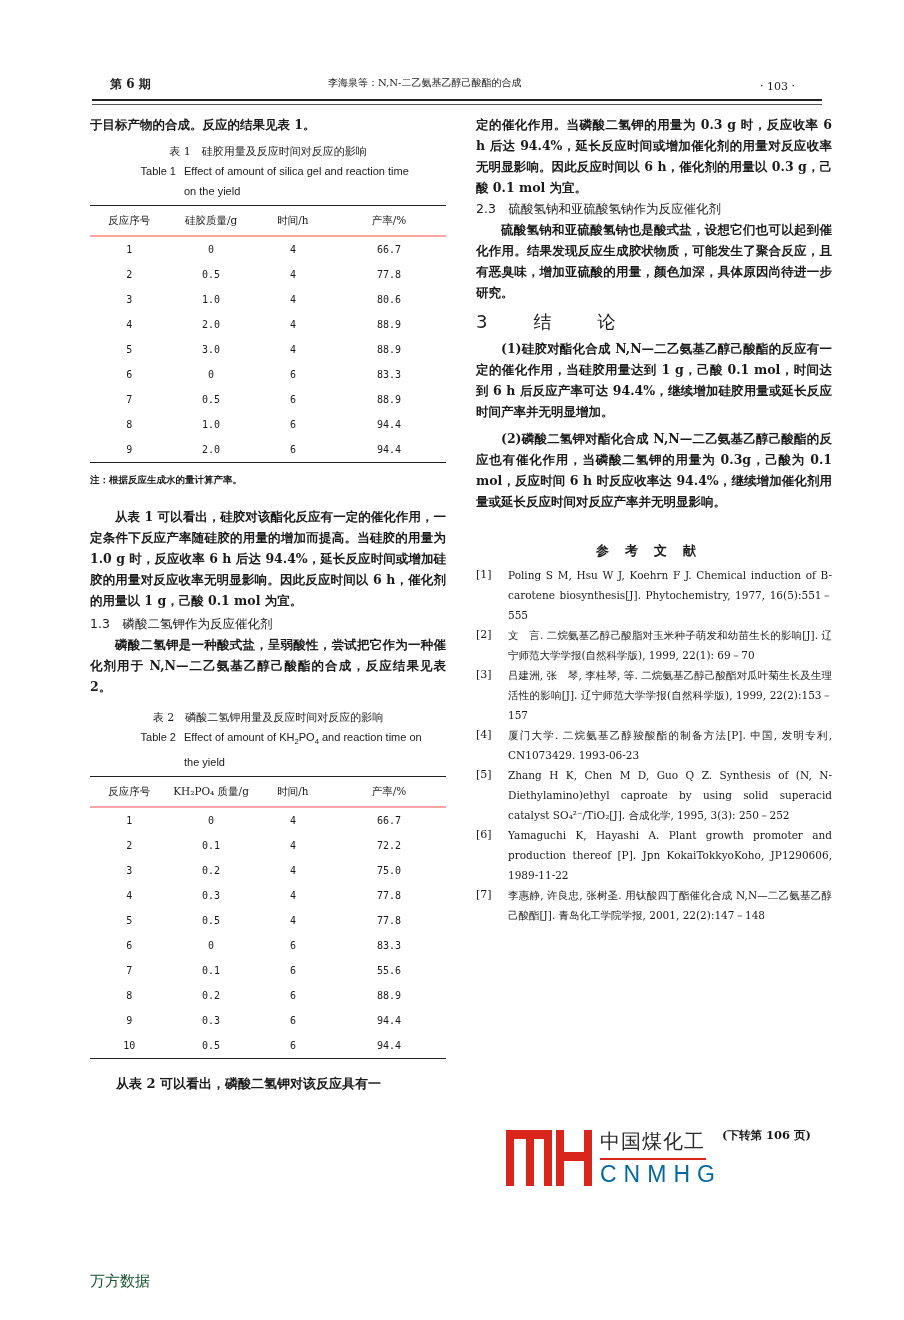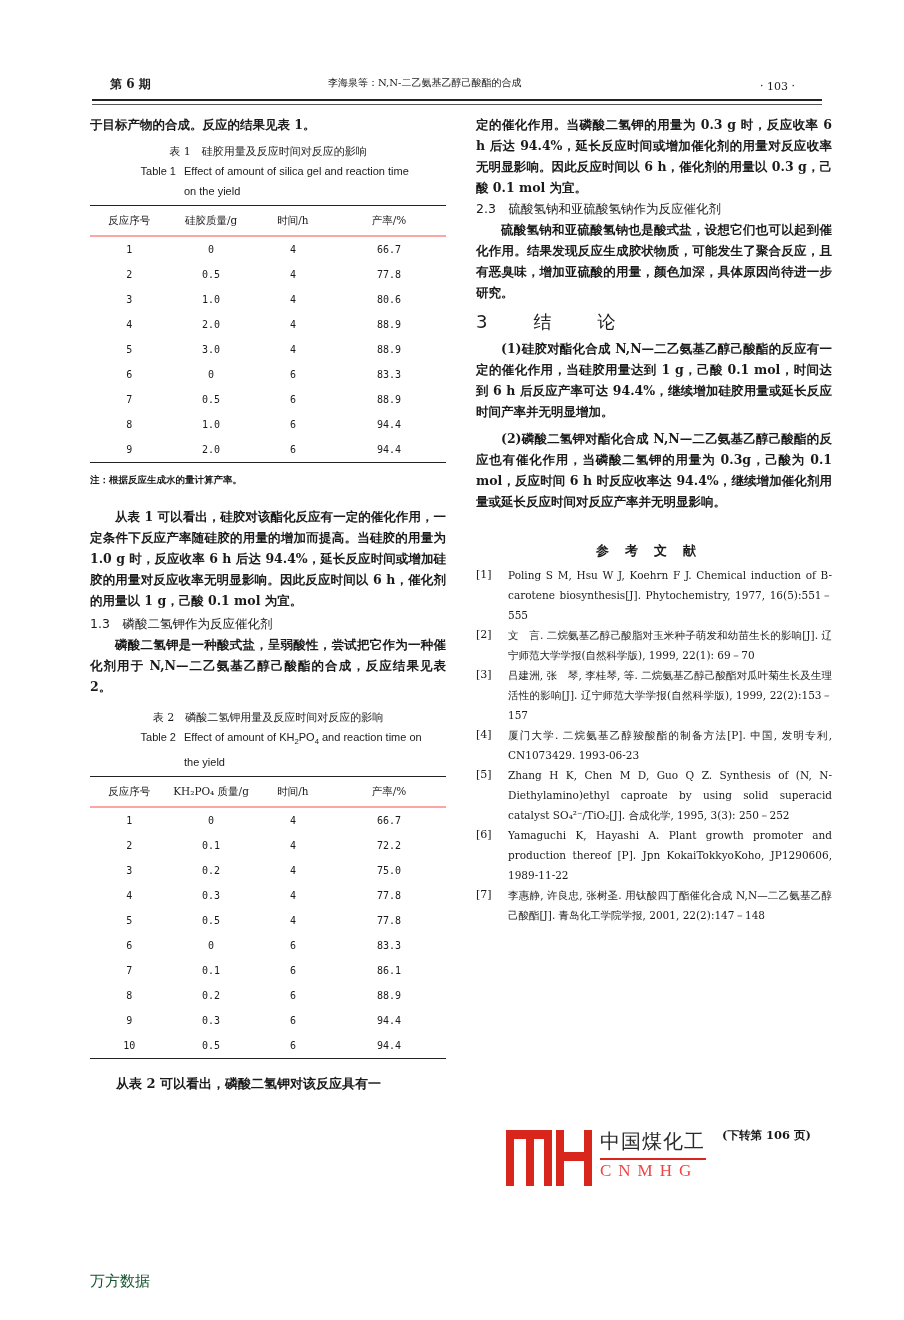--- a/index.html
+++ b/index.html
@@ -31,21 +31,21 @@
   .ch-h { font-size: 18px; letter-spacing: 14px; font-family: "DejaVu Sans", sans-serif; margin: 8px 0 6px 0; }
   .ref-title { text-align: center; font-weight: bold; font-size: 13px; letter-spacing: 16px; margin: 28px 0 4px 0; font-family: "DejaVu Sans", sans-serif; }
   .ref { display: flex; font-size: 10.5px; line-height: 20px; }
   .ref .num { width: 32px; flex-shrink: 0; font-size: 11px; }
   .ref .body { flex: 1; text-align: justify; }
 
   .logo { left: 506px; top: 1128px; width: 210px; height: 60px; }
   .logo-mark { position: absolute; left: 0; top: 2px; width: 86px; height: 56px; }
   .logo-cn { position: absolute; left: 94px; top: 0; font-family: "DejaVu Sans", sans-serif; font-size: 20px; color: #2a2a2a; letter-spacing: 1px; }
   .logo-line { position: absolute; left: 94px; top: 30px; width: 106px; height: 2px; }
-  .logo-en { position: absolute; left: 94px; top: 33px; font-family: Liberation Serif, serif; font-size: 17px; letter-spacing: 7px; color: #ef4444; }
+  .logo-en { position: absolute; left: 94px; top: 33px; font-family: Liberation Sans, sans-serif; font-size: 23px; letter-spacing: 7px; color: #0369a1; }
   .cont { left: 722px; top: 1128px; font-size: 11.5px; font-weight: bold; }
   .wanfang { left: 90px; top: 1272px; font-family: "DejaVu Sans", sans-serif; font-size: 15px; color: #14532d; }
   sub, sup { font-size: 70%; }
 </style>
 </head>
 <body>
 
 <div class="abs header-left">第 6 期</div>
 <div class="abs header-center">李海泉等：N,N-二乙氨基乙醇己酸酯的合成</div>
 <div class="abs header-right">· 103 ·</div>
@@ -182,21 +182,21 @@
           <tr>
             <td>6</td>
             <td>0</td>
             <td>6</td>
             <td>83.3</td>
           </tr>
           <tr>
             <td>7</td>
             <td>0.1</td>
             <td>6</td>
-            <td>86.1</td>
+            <td>55.6</td>
           </tr>
           <tr>
             <td>8</td>
             <td>0.2</td>
             <td>6</td>
             <td>88.9</td>
           </tr>
           <tr>
             <td>9</td>
             <td>0.3</td>

